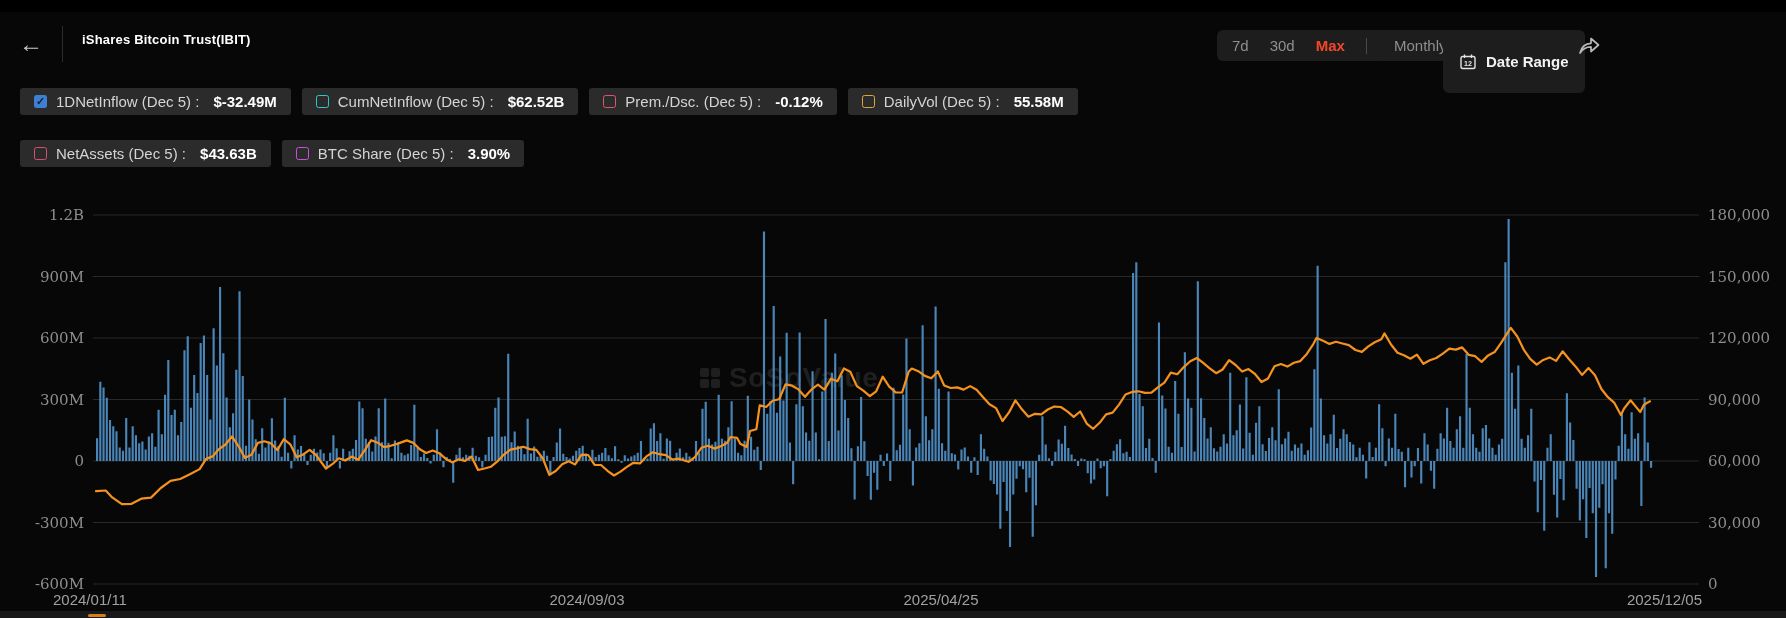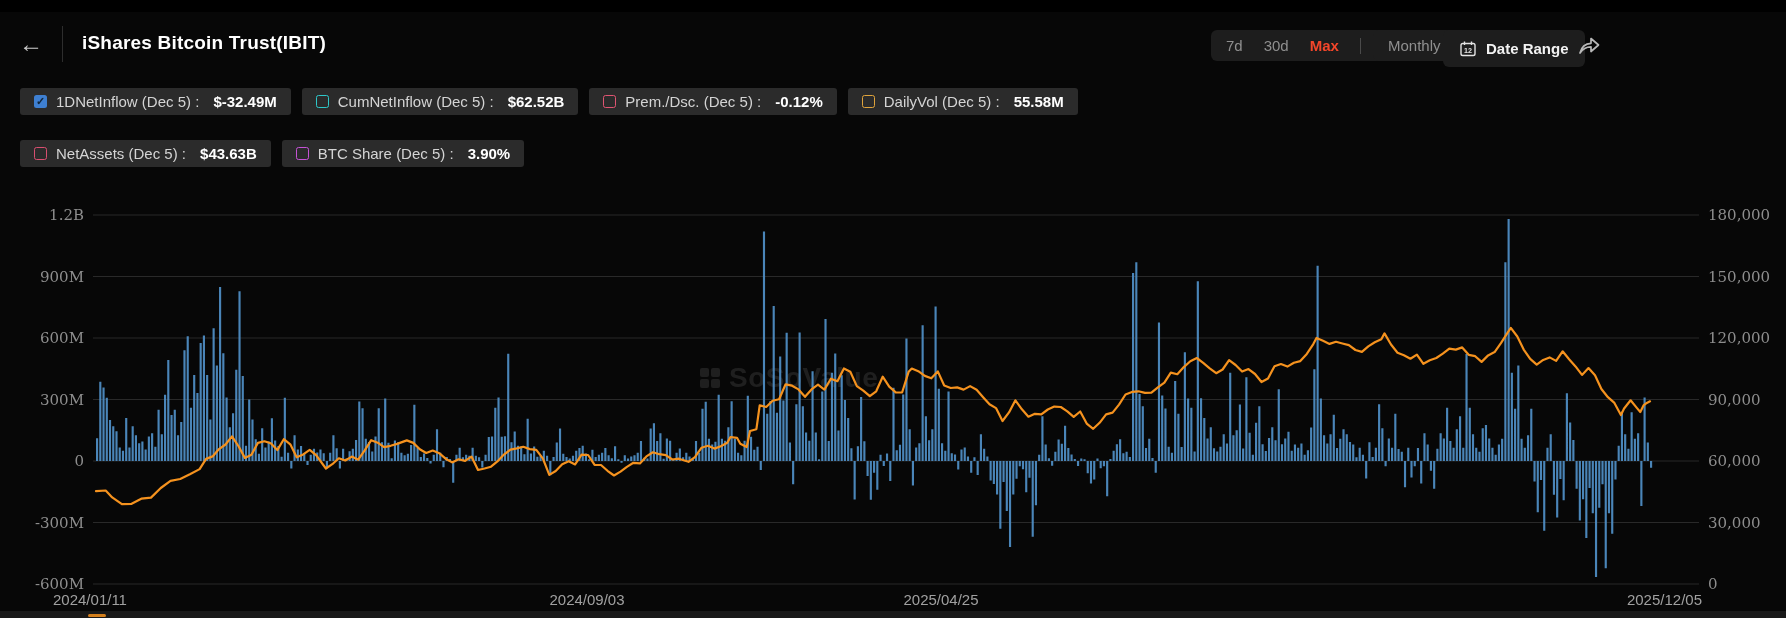--- a/index.html
+++ b/index.html
@@ -4,29 +4,29 @@
 <style>
   html,body{margin:0;padding:0;background:#070707;}
   body{width:1786px;height:618px;position:relative;overflow:hidden;
        font-family:"Liberation Sans",sans-serif;color:#e8e8e8;}
   .topstrip{position:absolute;top:0;left:0;width:100%;height:12px;background:#000;}
 
   
   .back{position:absolute;left:14px;top:28px;width:34px;height:32px;display:flex;
         align-items:center;justify-content:center;font-size:24px;color:#c9c9c9;cursor:pointer;}
   .hdr-div{position:absolute;left:62px;top:26px;width:1px;height:36px;background:#2d2d2d;}
-  .title{position:absolute;left:82px;top:32px;font-size:19px;font-weight:bold;color:#ffffff;letter-spacing:.2px;}
+  .title{position:absolute;left:82px;top:32px;font-size:13px;font-weight:bold;color:#ffffff;letter-spacing:.2px;}
 
   .seg{position:absolute;top:30px;height:31px;background:#1d1d1d;border-radius:6px;
-       display:flex;align-items:center;font-size:15px;color:#8f8f8f;padding:0 15px;gap:21px;}
+       display:flex;align-items:center;font-size:15px;color:#8f8f8f;padding:0 15px;gap:21px;margin-left:6px;}
   .seg .itm{cursor:pointer;white-space:nowrap;}
   .seg .itm.active{color:#f4462a;font-weight:bold;}
   .seg .vdiv{width:1px;height:16px;background:#4a4a4a;}
   .daterange{position:absolute;left:1443px;top:30px;height:31px;background:#1d1d1d;border-radius:6px;
-       display:flex;align-items:center;gap:9px;padding:3px 16px;font-size:15px;font-weight:bold;color:#f2f2f2;cursor:pointer;}
+       display:flex;align-items:center;gap:9px;padding:16px 16px;font-size:15px;font-weight:bold;color:#f2f2f2;cursor:pointer;}
   .share{position:absolute;left:1576px;top:32px;width:26px;height:26px;cursor:pointer;}
 
   
   .legendrow{position:absolute;left:20px;display:flex;gap:11px;}
   .row1{top:88px;} .row2{top:140px;align-items:center;}
   .badge{height:27px;background:#2b2b2b;border-radius:3px;display:flex;align-items:center;
          padding:0 14px;font-size:15px;color:#d4d4d4;cursor:pointer;white-space:nowrap;}
   .cb{width:13px;height:13px;border-radius:2.5px;box-sizing:border-box;margin-right:9px;flex:0 0 auto;
       display:flex;align-items:center;justify-content:center;font-size:11px;font-weight:bold;line-height:1;}
   .badge .val{color:#ffffff;font-weight:bold;margin-left:14px;}

